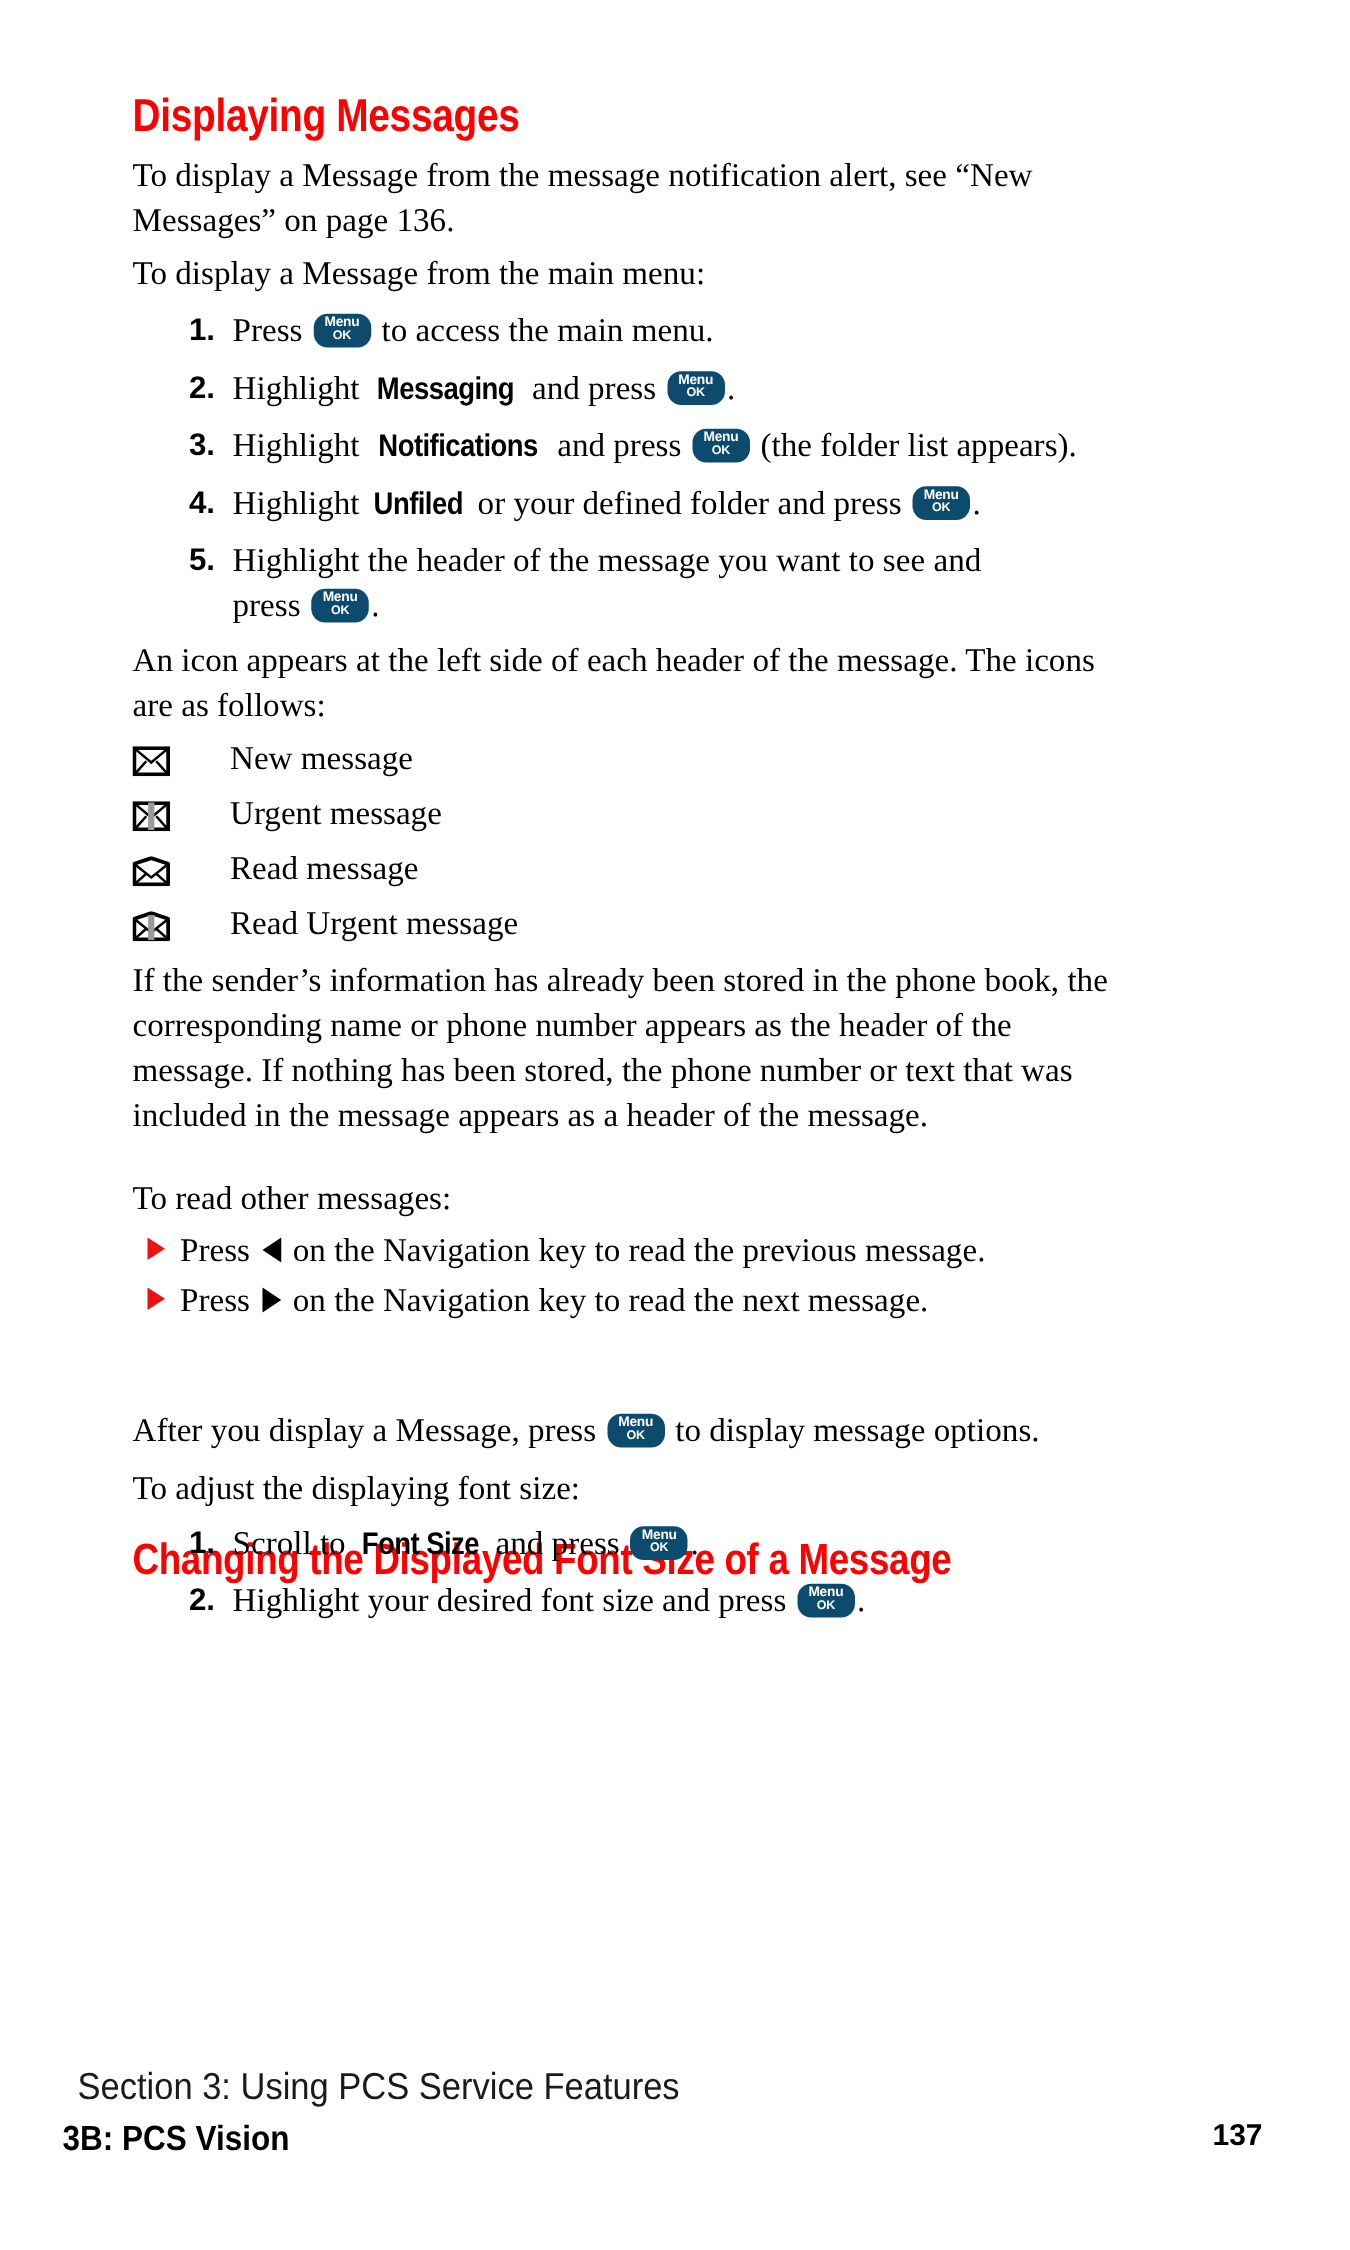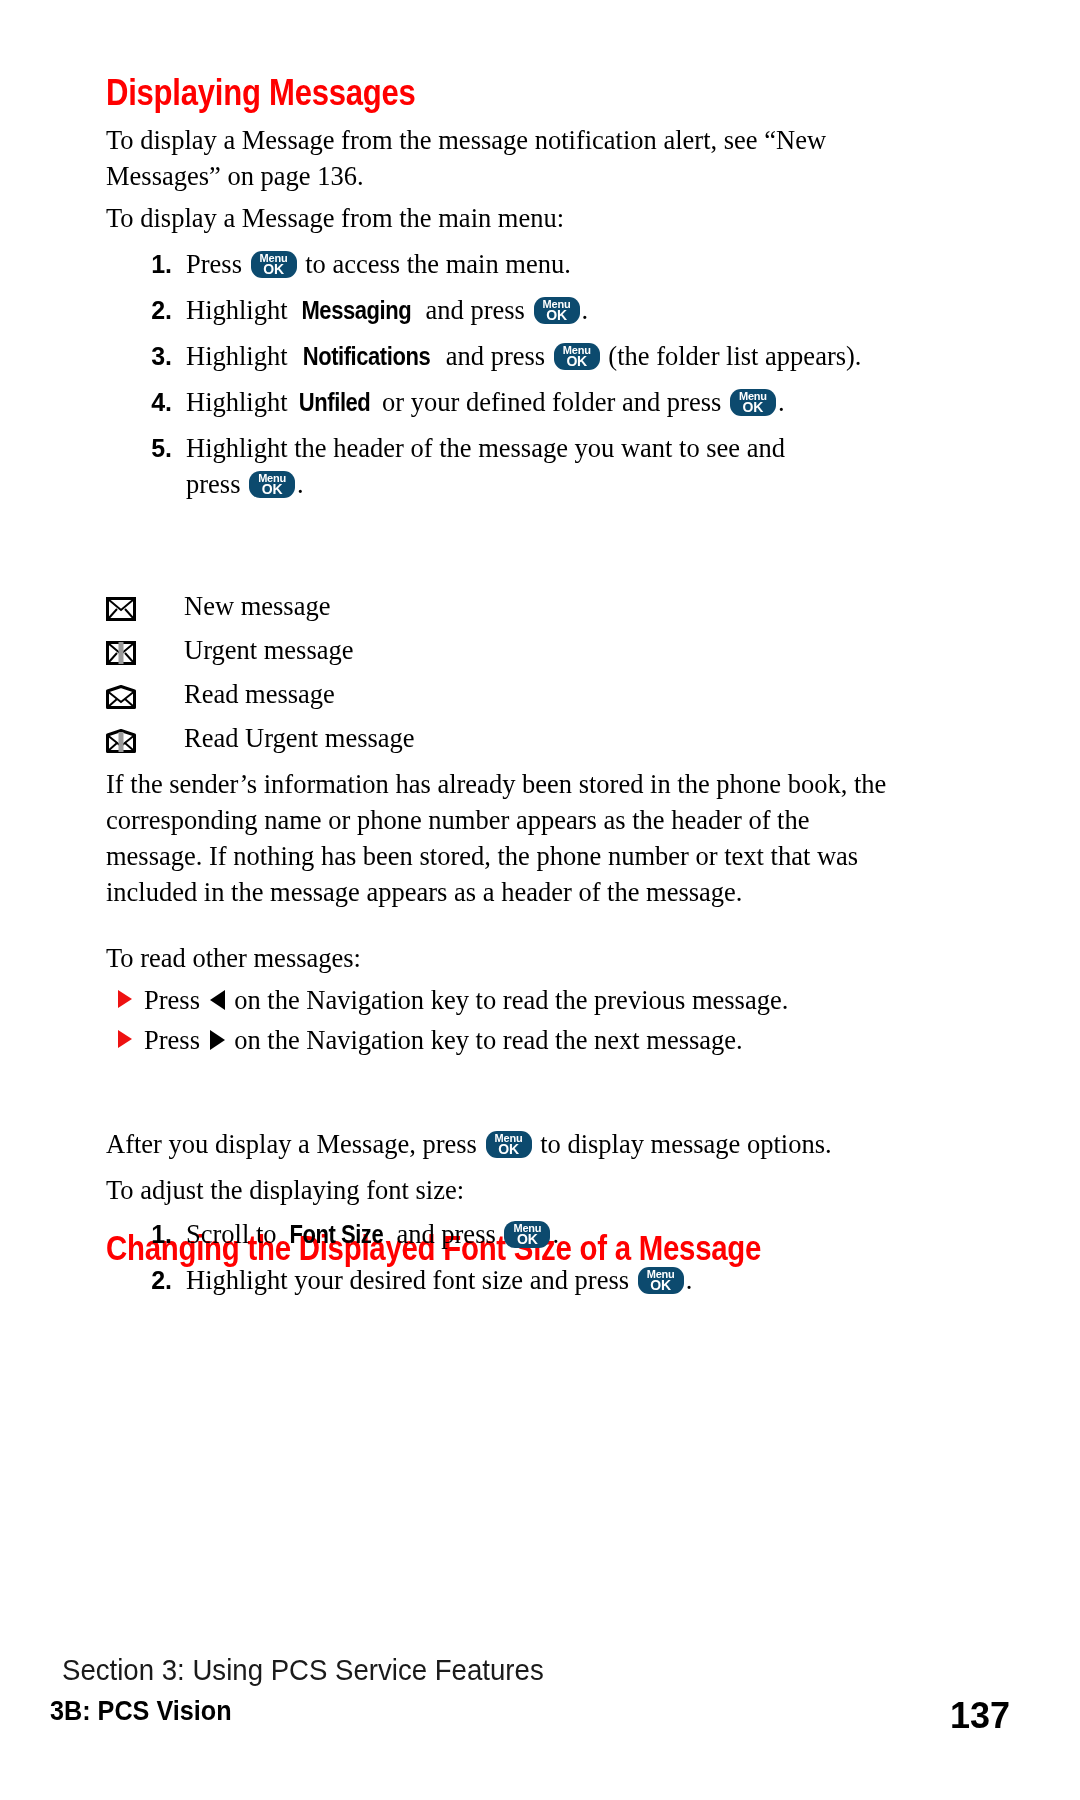--- a/index.html
+++ b/index.html
@@ -109,21 +109,21 @@
     font-size: 11px;
     font-weight: bold;
     line-height: 12px;
     letter-spacing: -0.2px;
   }
   .key .k-ok {
     position: absolute;
     left: 0; right: 0;
     top: 12px;
     text-align: center;
-    font-size: 14px;
+    font-size: 10px;
     font-weight: bold;
     line-height: 12px;
     letter-spacing: -0.2px;
   }
 
   
   .icon-row {
     position: absolute;
     font-size: 26.5px;
     line-height: 36px;
@@ -198,21 +198,21 @@
     color: #000;
     transform: scaleX(0.90);
     transform-origin: left center;
     white-space: nowrap;
   }
   .footer-page {
     position: absolute;
     right: 70px;
     top: 1695px;
     font-family: "Liberation Sans Narrow", "Liberation Sans", "DejaVu Sans", sans-serif;
-    font-size: 36px;
+    font-size: 24px;
     font-weight: bold;
     color: #000;
     white-space: nowrap;
   }
 </style>
 </head>
 <body>
 
 <div class="page">
 
@@ -240,20 +240,21 @@
   <div class="step" style="left:138px; top:384px; width:830px;">
     <span class="step-num">4.</span>
     <span class="step-body"><span>Highlight </span><span class="term">Unfiled</span><span> or your defined folder and press </span><span class="key"><span class="k-menu">Menu</span><span class="k-ok">OK</span></span><span>.</span></span>
   </div>
 
   <div class="step" style="left:138px; top:430px; width:700px;">
     <span class="step-num">5.</span>
     <span class="step-body"><span>Highlight the header of the message you want to see and press </span><span class="key"><span class="k-menu">Menu</span><span class="k-ok">OK</span></span><span>.</span></span>
   </div>
 
+  <div class="para" style="left:106px; top:510px; width:780px;">An icon appears at the left side of each header of the message. The icons are as follows:</div>
 
   <div class="icon-row" style="left:106px; top:588px;">
     <span class="env">
       <svg width="30" height="24" viewBox="0 0 30 24">
         <rect x="1.5" y="1.5" width="27" height="21" fill="#fff" stroke="#000" stroke-width="3"></rect>
         <path d="M2.5 2.5 L15 13 L27.5 2.5" fill="none" stroke="#000" stroke-width="2"></path>
         <path d="M2.5 21.5 L11 12 M27.5 21.5 L19 12" fill="none" stroke="#000" stroke-width="2"></path>
       </svg>
     </span>
     <span class="icon-label">New message</span>

